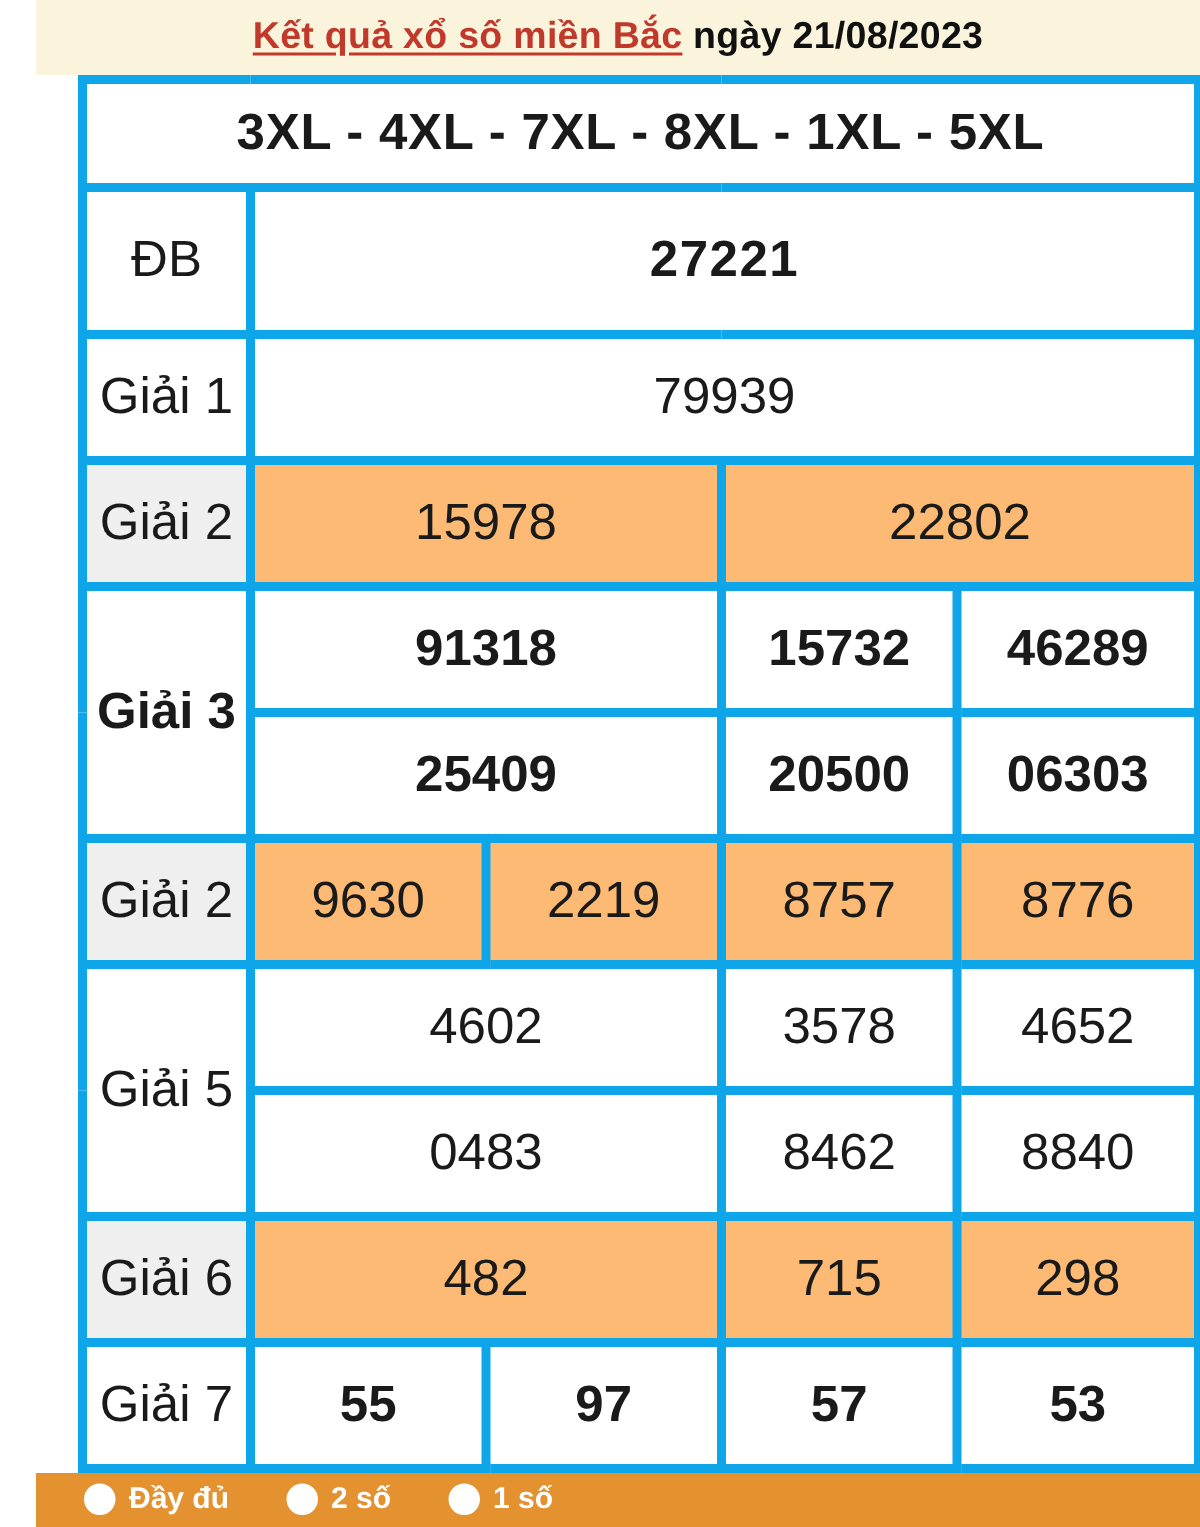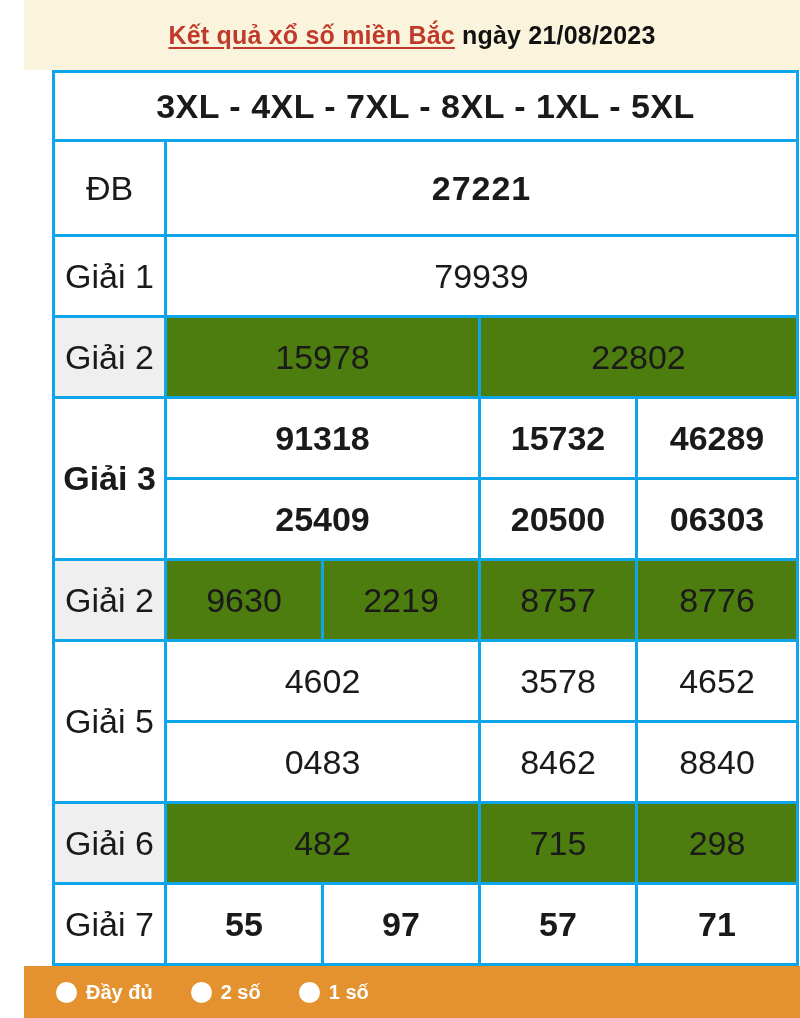--- a/index.html
+++ b/index.html
@@ -56,36 +56,36 @@
     box-sizing: border-box;
     background: #ffffff;
   }
   table.result {
     width: 100%;
     border-collapse: collapse;
     table-layout: fixed;
     background: #ffffff;
   }
   table.result td {
-    border: 3px solid #0ea5e9;
+    border: 6px solid #0ea5e9;
     text-align: center;
     vertical-align: middle;
     font-size: 34px;
     color: #1a1a1a;
     padding: 0;
   }
   .label-cell {
     width: 112px;
     font-size: 20px;
     font-weight: normal;
     color: #222222;
     background: #ffffff;
   }
   tr.shaded td {
-    background: #4d7c0f;
+    background: #fdba74;
   }
   tr.shaded .label-cell {
     background: #efefef;
   }
 
   .subhead-cell {
     height: 66px;
     font-size: 24px;
     font-weight: bold;
     color: #1c46c4;
@@ -235,21 +235,21 @@
           <td class="g6-number" colspan="2">482</td>
           <td class="g6-number">715</td>
           <td class="g6-number">298</td>
         </tr>
 
         <tr class="row-g7">
           <td class="label-cell">Giải 7</td>
           <td class="g7-number">55</td>
           <td class="g7-number">97</td>
           <td class="g7-number">57</td>
-          <td class="g7-number">71</td>
+          <td class="g7-number">53</td>
         </tr>
       </tbody>
     </table>
   </div>
 
   <div class="footer">
     <div class="footer-option">
       <span class="radio-dot"></span>
       <span>Đầy đủ</span>
     </div>

